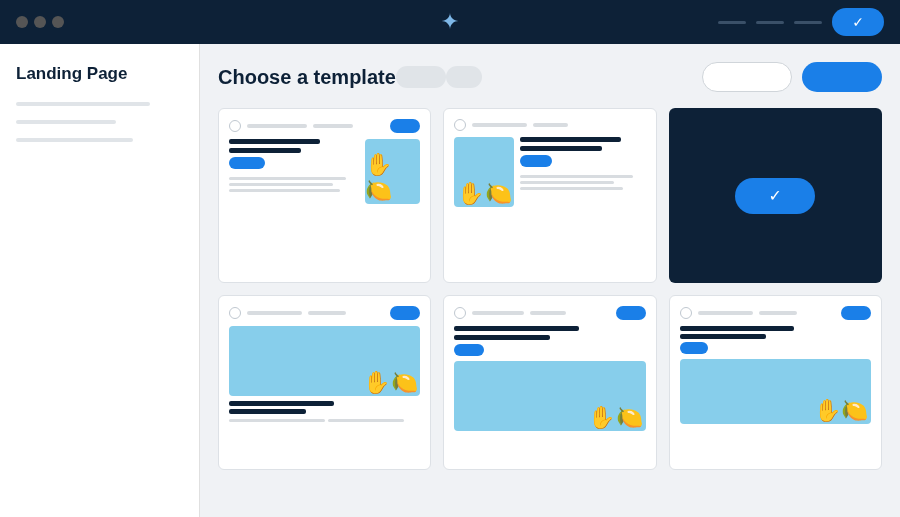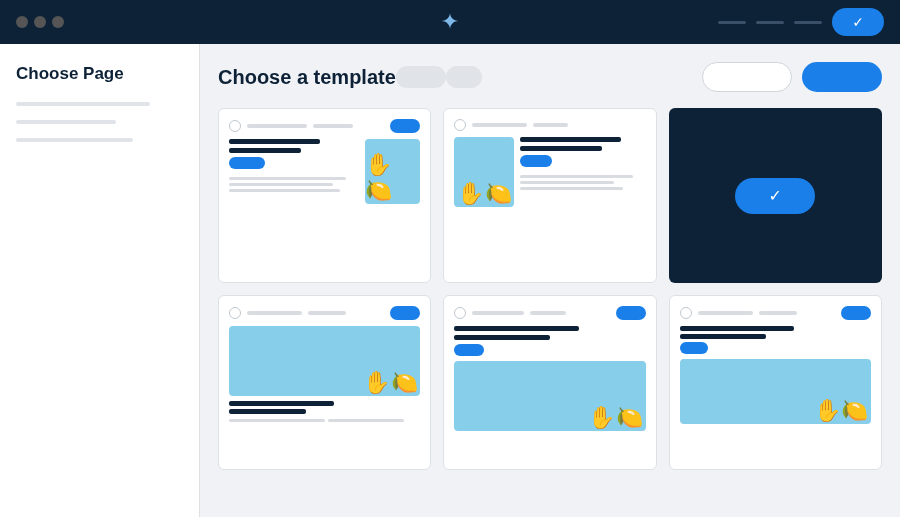--- a/index.html
+++ b/index.html
@@ -200,21 +200,21 @@
     <div class="nav-line"></div>
     <div class="nav-line"></div>
     <div class="nav-line"></div>
     <button class="check-btn">✓</button>
   </div>
 </div>
 
 <div class="main-layout">
 
   <div class="sidebar">
-    <div class="sidebar-title">Choose Page</div>
+    <div class="sidebar-title">Landing Page</div>
     <div class="sidebar-line w80"></div>
     <div style="margin-bottom:14px;"></div>
     <div class="sidebar-line w60"></div>
     <div style="margin-bottom:14px;"></div>
     <div class="sidebar-line w70"></div>
   </div>
 
   <div class="content">
 
     <div class="content-header">

